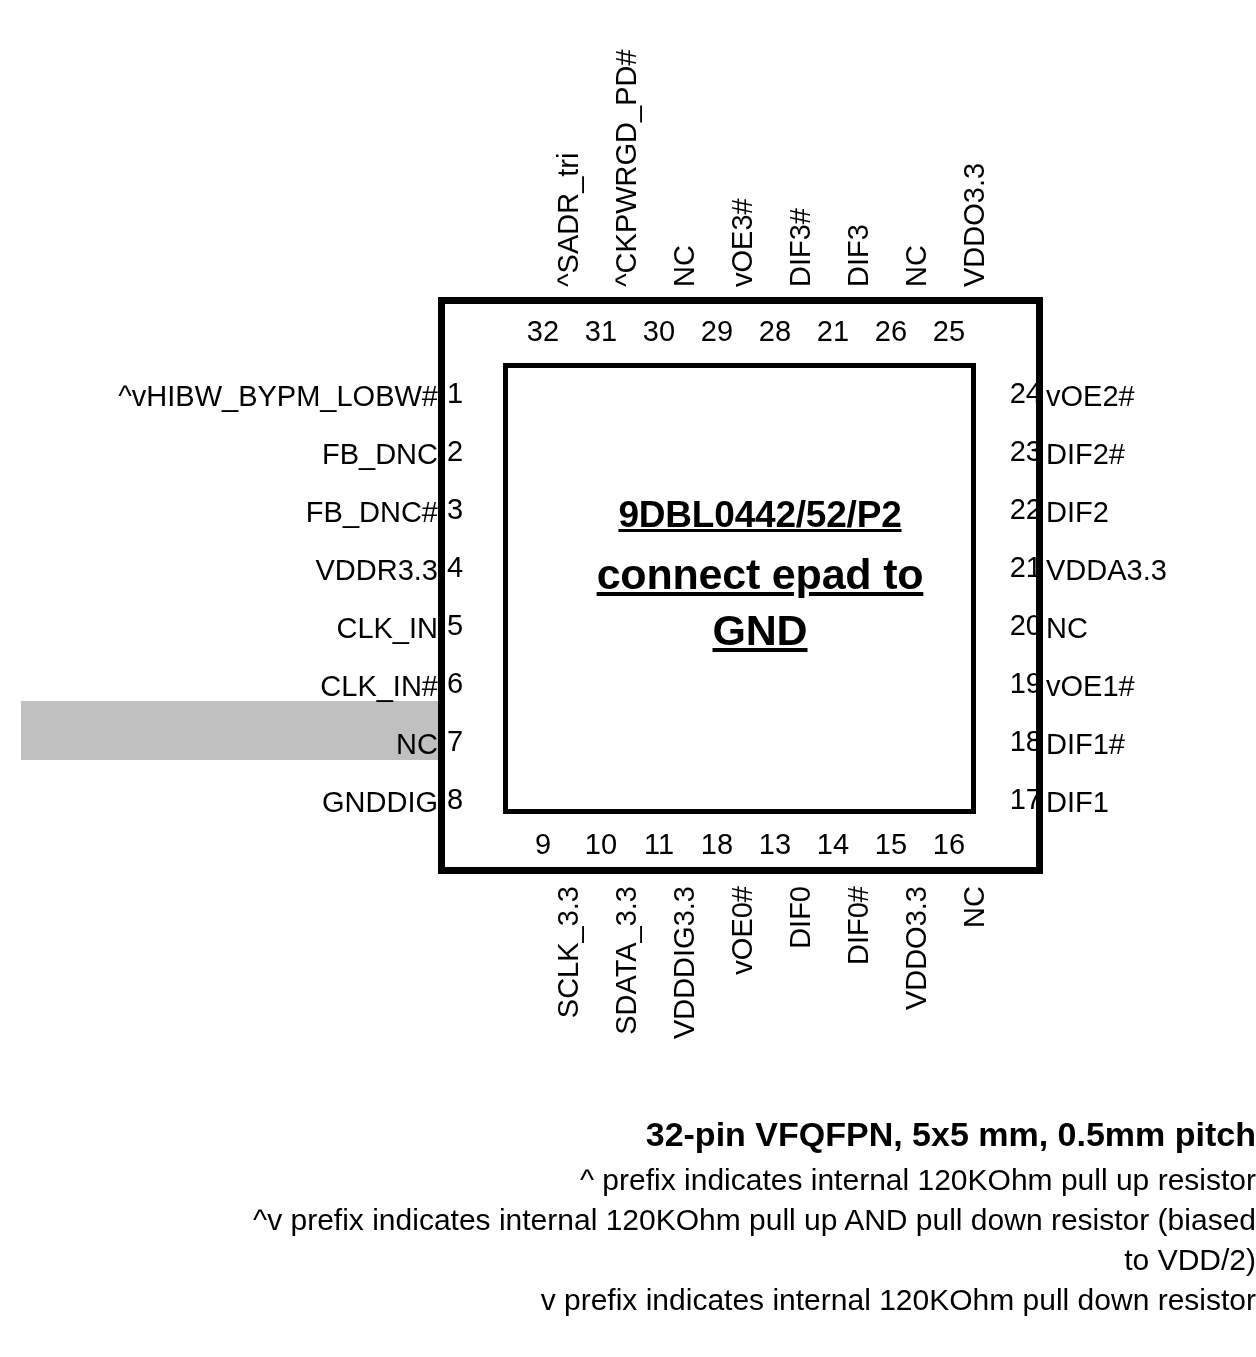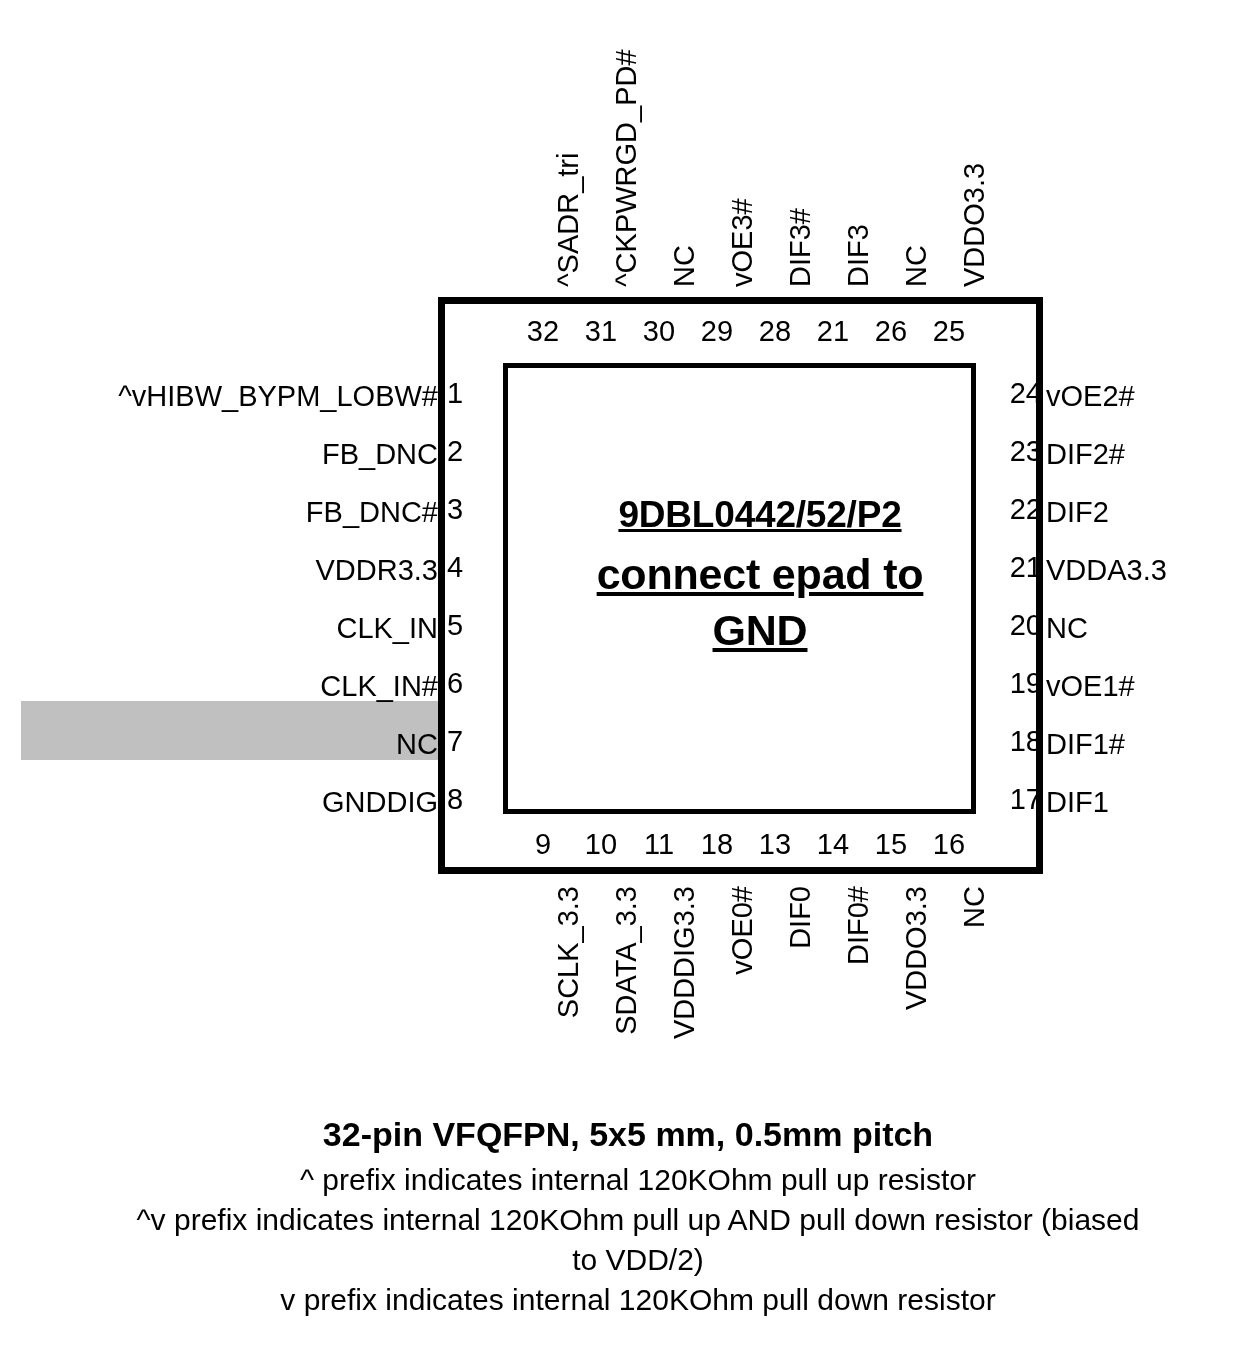--- a/index.html
+++ b/index.html
@@ -124,21 +124,21 @@
     transform-origin: 0 0;
     transform: rotate(-90deg);
   }
 
   
   .caption {
     position: absolute;
     left: 0;
     top: 1112px;
     width: 1256px;
-    text-align: center;
+    text-align: right;
   }
   .cap-title {
     font-size: 34px;
     font-weight: bold;
     line-height: 1.30;
     margin-bottom: 4px;
     white-space: nowrap;
   }
   .cap-line {
     font-size: 30px;

